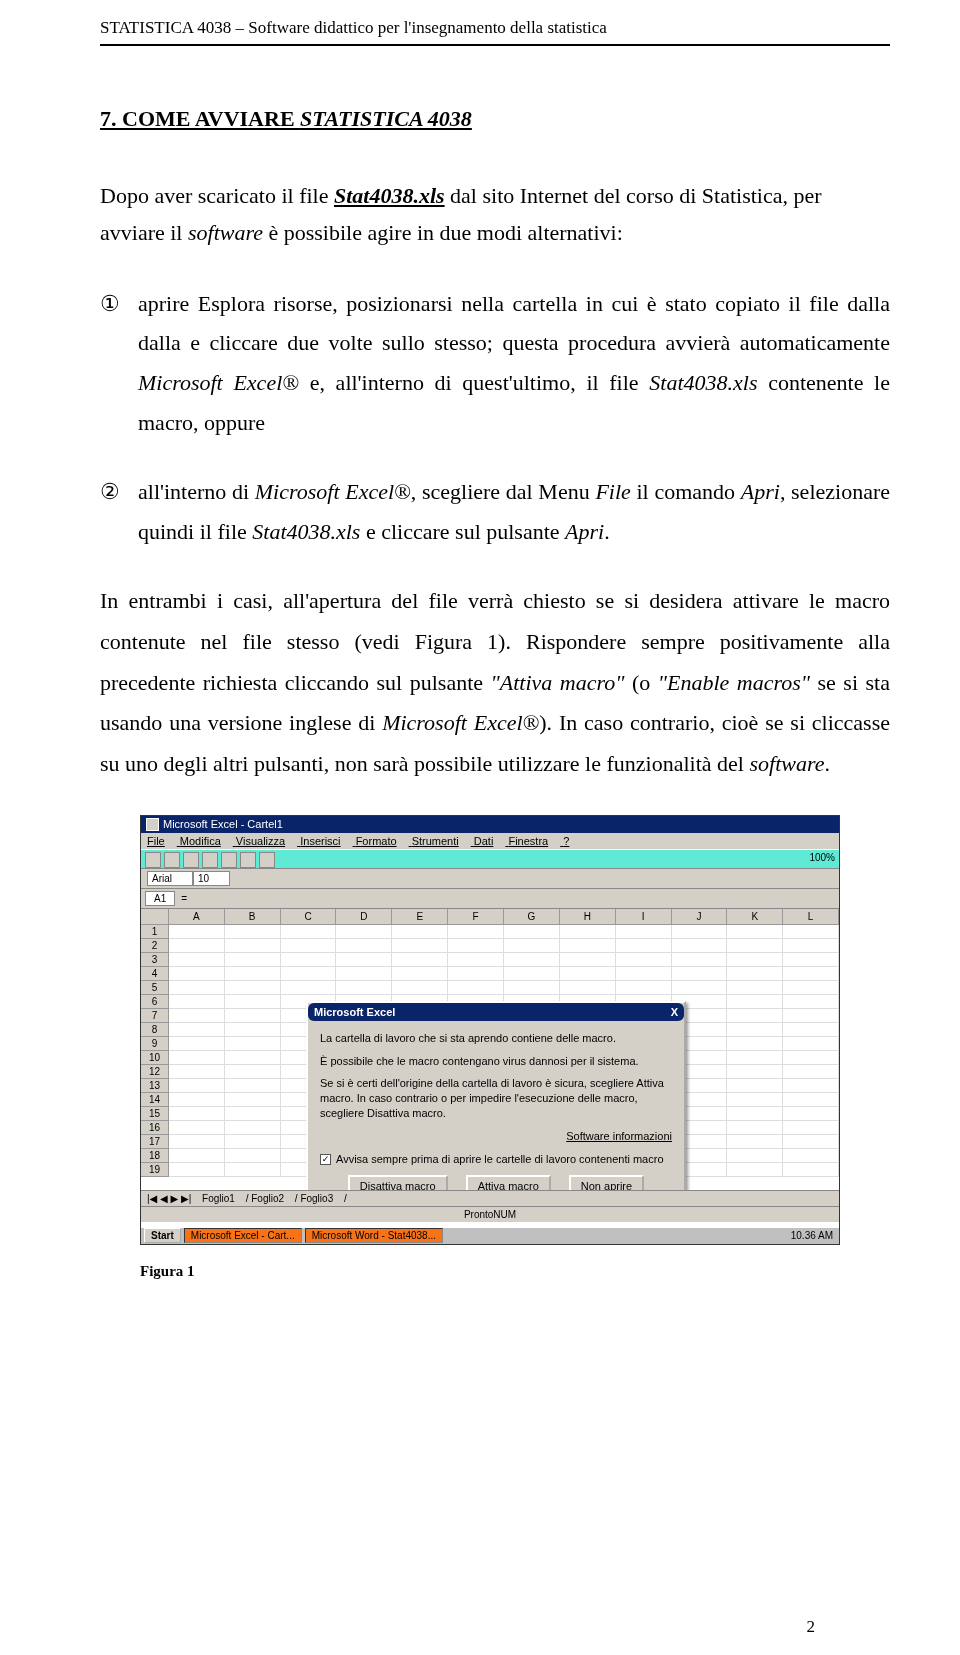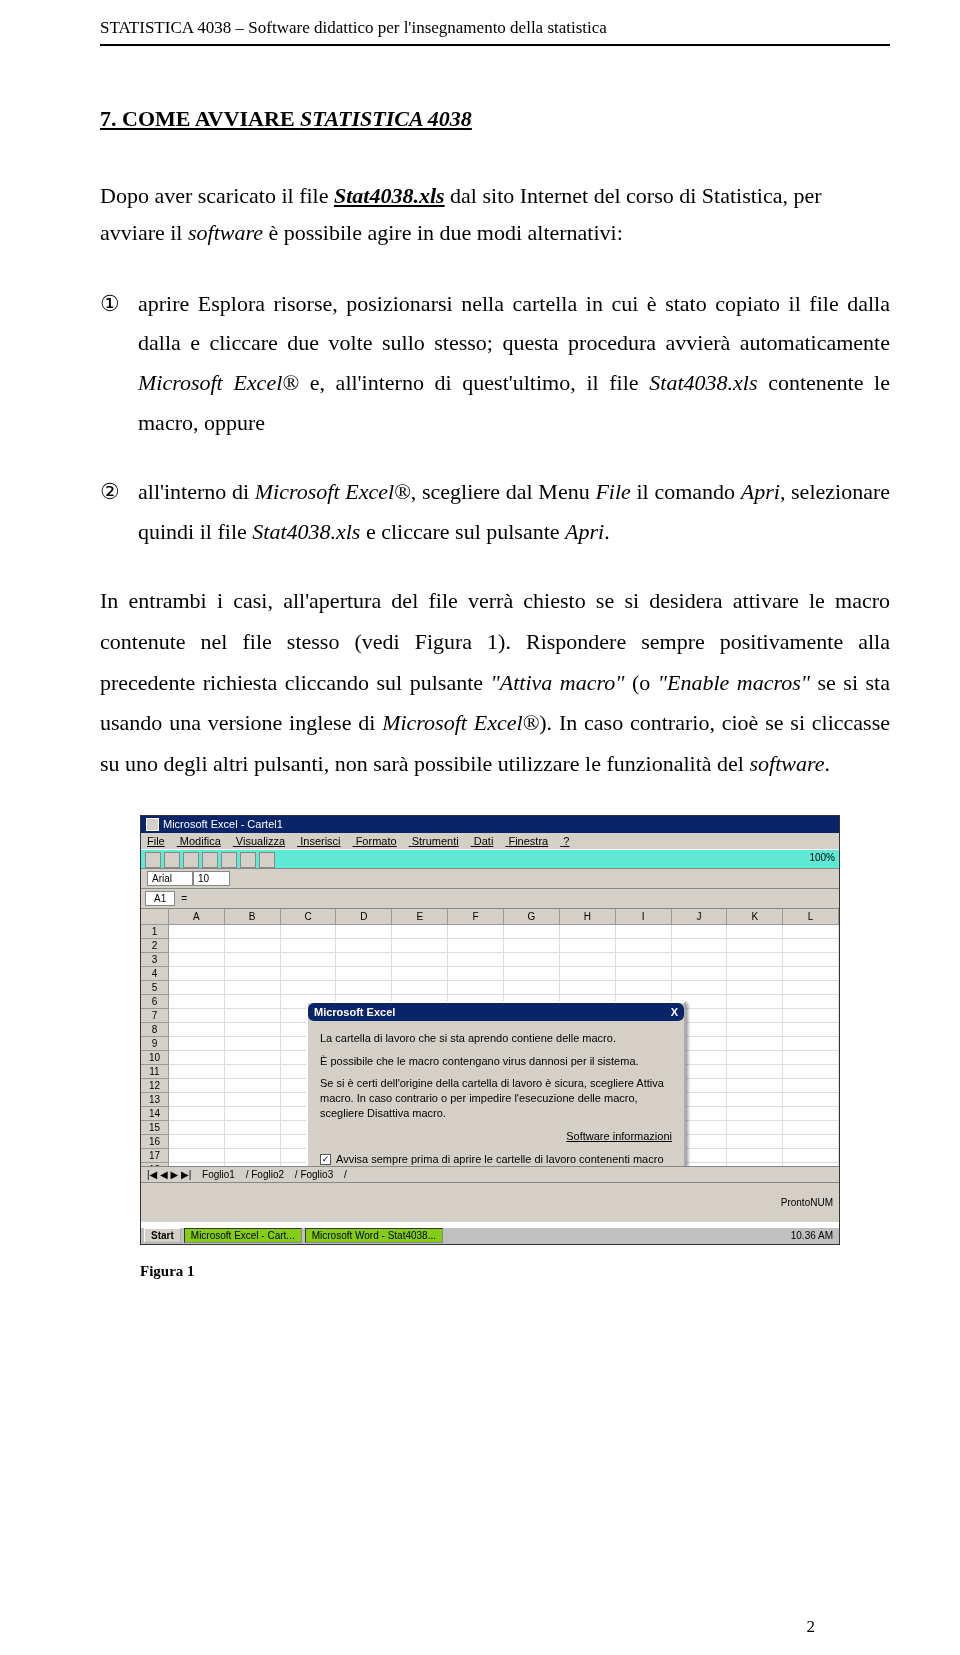--- a/index.html
+++ b/index.html
@@ -142,32 +142,32 @@
   .modal-buttons { display:flex; justify-content:center; gap:18px; margin-top:8px;}
   .modal-buttons .btn {
     background:#d4d0c8; border:2px outset #fff; padding:2px 10px; font-size:11px; min-width:70px; text-align:center;
   }
   .modal .link-u { text-decoration:underline; text-align:right; margin-top:4px;}
   .xs-tabs {
     background:#d4d0c8; border-top:1px solid #888; padding:2px 6px; font-size:10px;
   }
   .xs-tabs span { margin-right:8px;}
   .xs-status {
-    background:#d4d0c8; border-top:1px solid #888; padding:14px 6px; font-size:10px;
-    display:flex; justify-content:flex-end;
+    background:#d4d0c8; border-top:1px solid #888; padding:2px 6px; font-size:10px;
+    display:flex; justify-content:center;
   }
   .taskbar {
     height:22px; background:#c0c0c0; border-top:6px solid #ffffff;
     display:flex; align-items:center; font-size:10px; font-family:Arial;
   }
   .taskbar .start {
     background:#d4d0c8; border:1px outset #fff; padding:1px 6px; font-weight:bold; margin:0 3px;
   }
   .taskbar .tk {
-    background:#84cc16; border:1px inset #888; padding:1px 6px; margin-right:3px;
+    background:#f97316; border:1px inset #888; padding:1px 6px; margin-right:3px;
   }
   .taskbar .tray { margin-left:auto; padding-right:6px;}
   .fig-caption {
     font-size: 15px;
     font-weight: bold;
     margin: 18px 0 0 0;
   }
   .page-num {
     position: absolute;
     right: 75px;
@@ -394,35 +394,20 @@
               <div class="cell-b"></div>
               <div class="cell-b"></div>
               <div class="cell-b"></div>
               <div class="cell-b"></div>
               <div class="cell-b"></div>
               <div class="cell-b"></div>
               <div class="cell-b"></div>
             </div>
             <div class="xs-row">
               <div class="rh">10</div>
-              <div class="cell-b"></div>
-              <div class="cell-b"></div>
-              <div class="cell-b"></div>
-              <div class="cell-b"></div>
-              <div class="cell-b"></div>
-              <div class="cell-b"></div>
-              <div class="cell-b"></div>
-              <div class="cell-b"></div>
-              <div class="cell-b"></div>
-              <div class="cell-b"></div>
-              <div class="cell-b"></div>
-              <div class="cell-b"></div>
-            </div>
-            <div class="xs-row">
-              <div class="rh">11</div>
               <div class="cell-b"></div>
               <div class="cell-b"></div>
               <div class="cell-b"></div>
               <div class="cell-b"></div>
               <div class="cell-b"></div>
               <div class="cell-b"></div>
               <div class="cell-b"></div>
               <div class="cell-b"></div>
               <div class="cell-b"></div>
               <div class="cell-b"></div>

